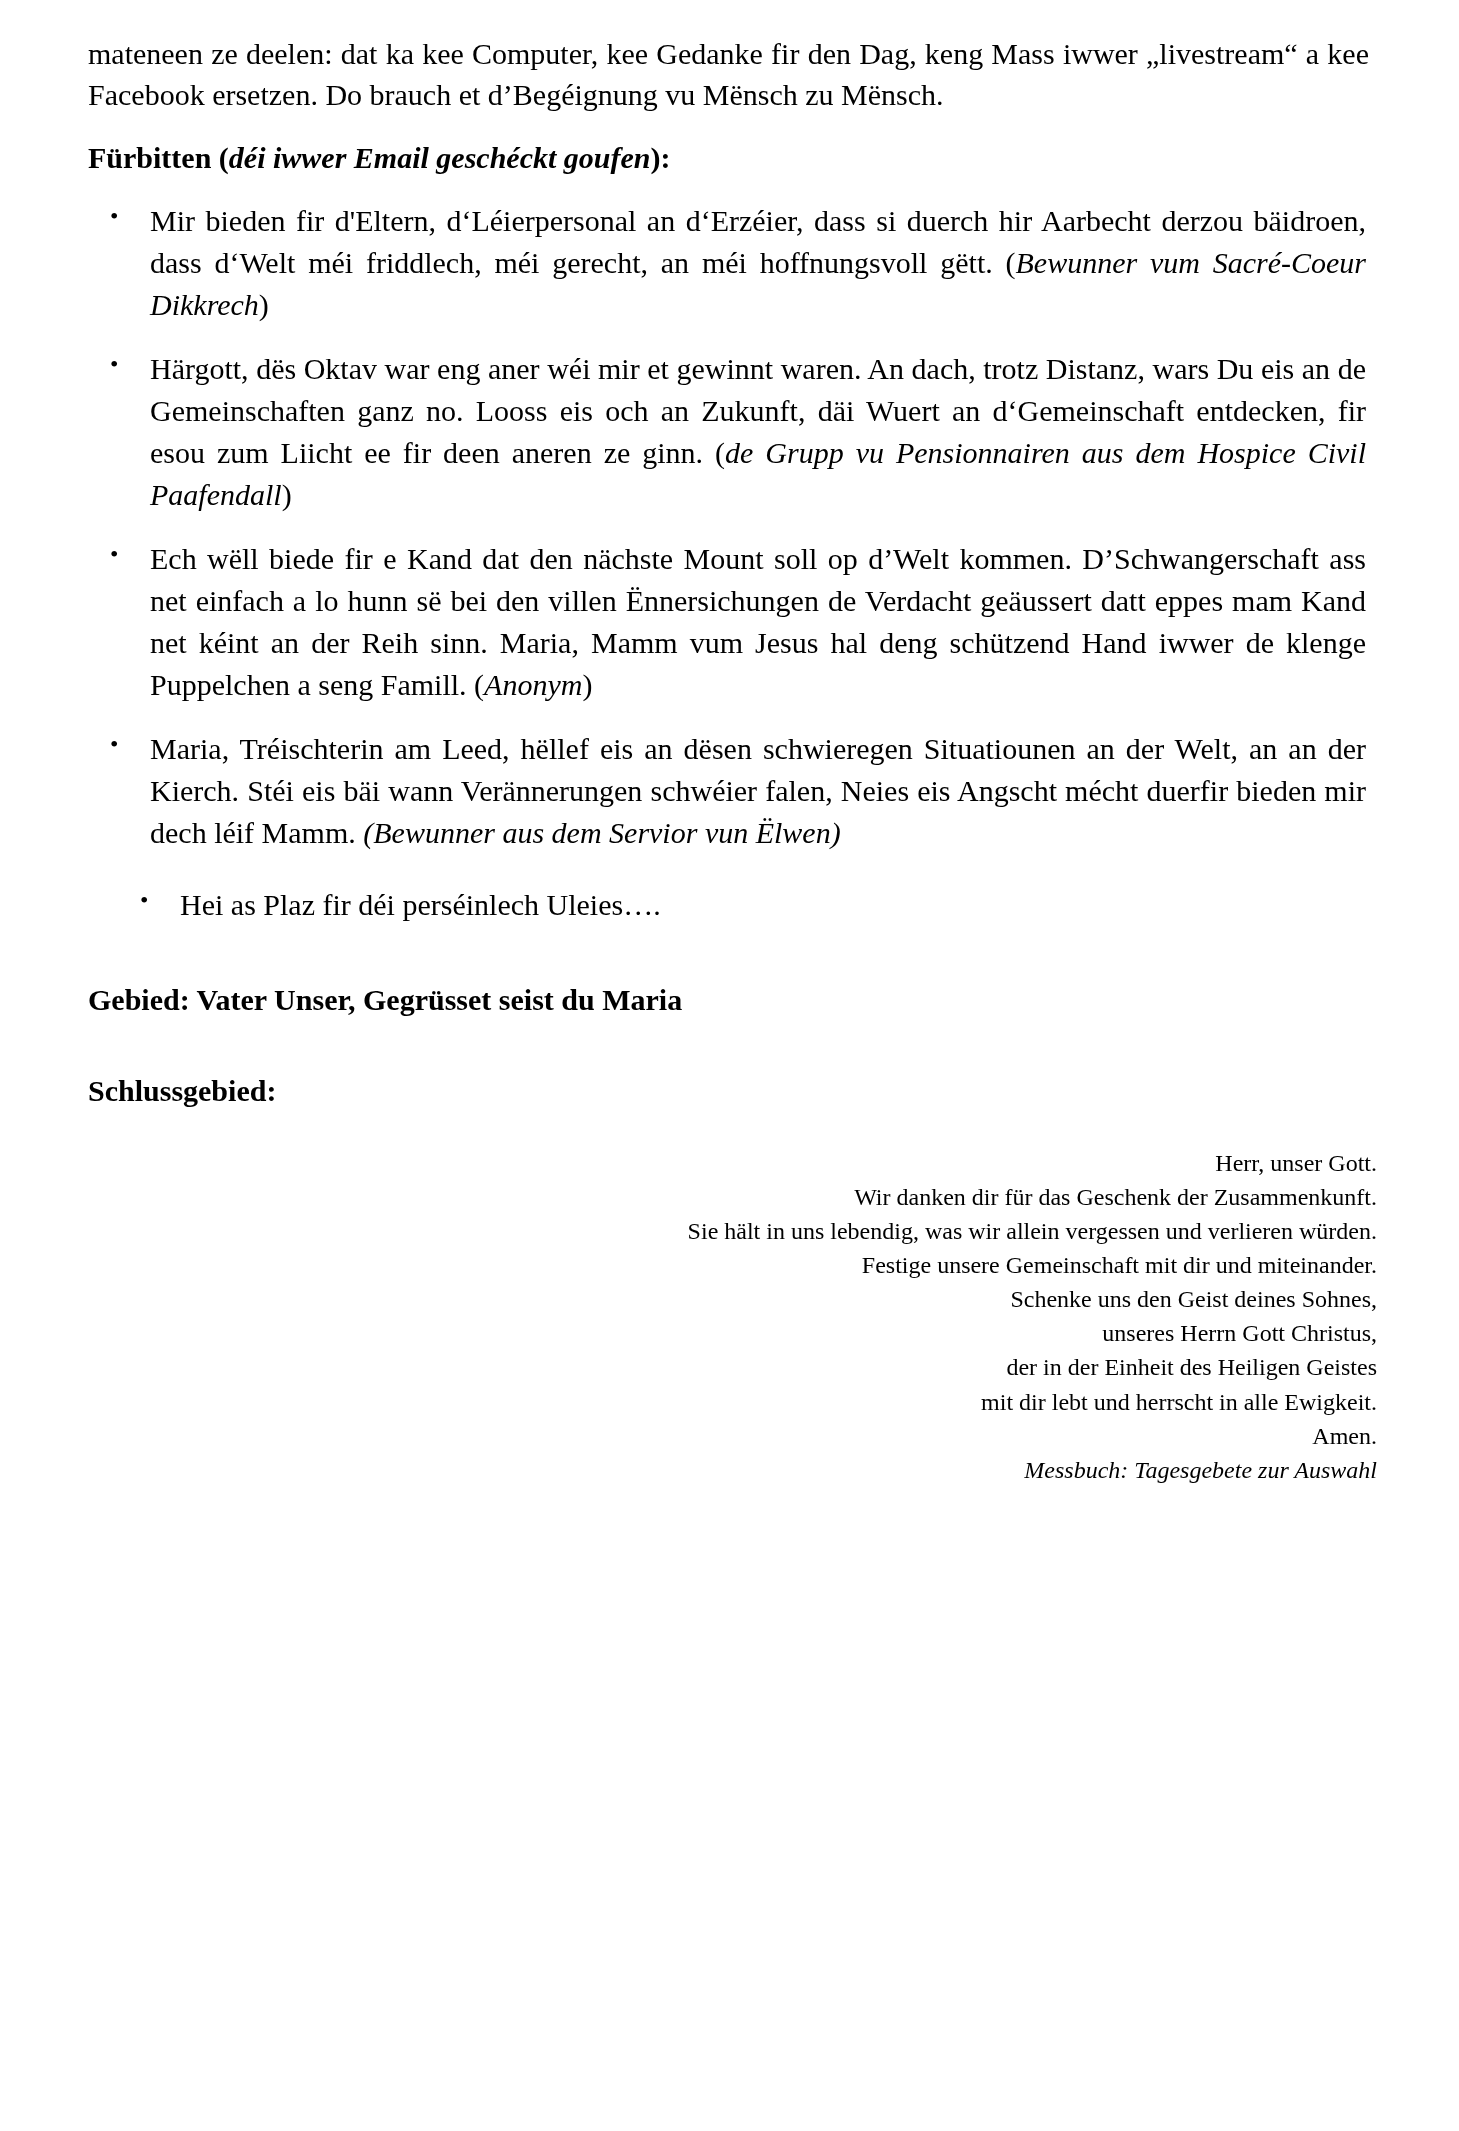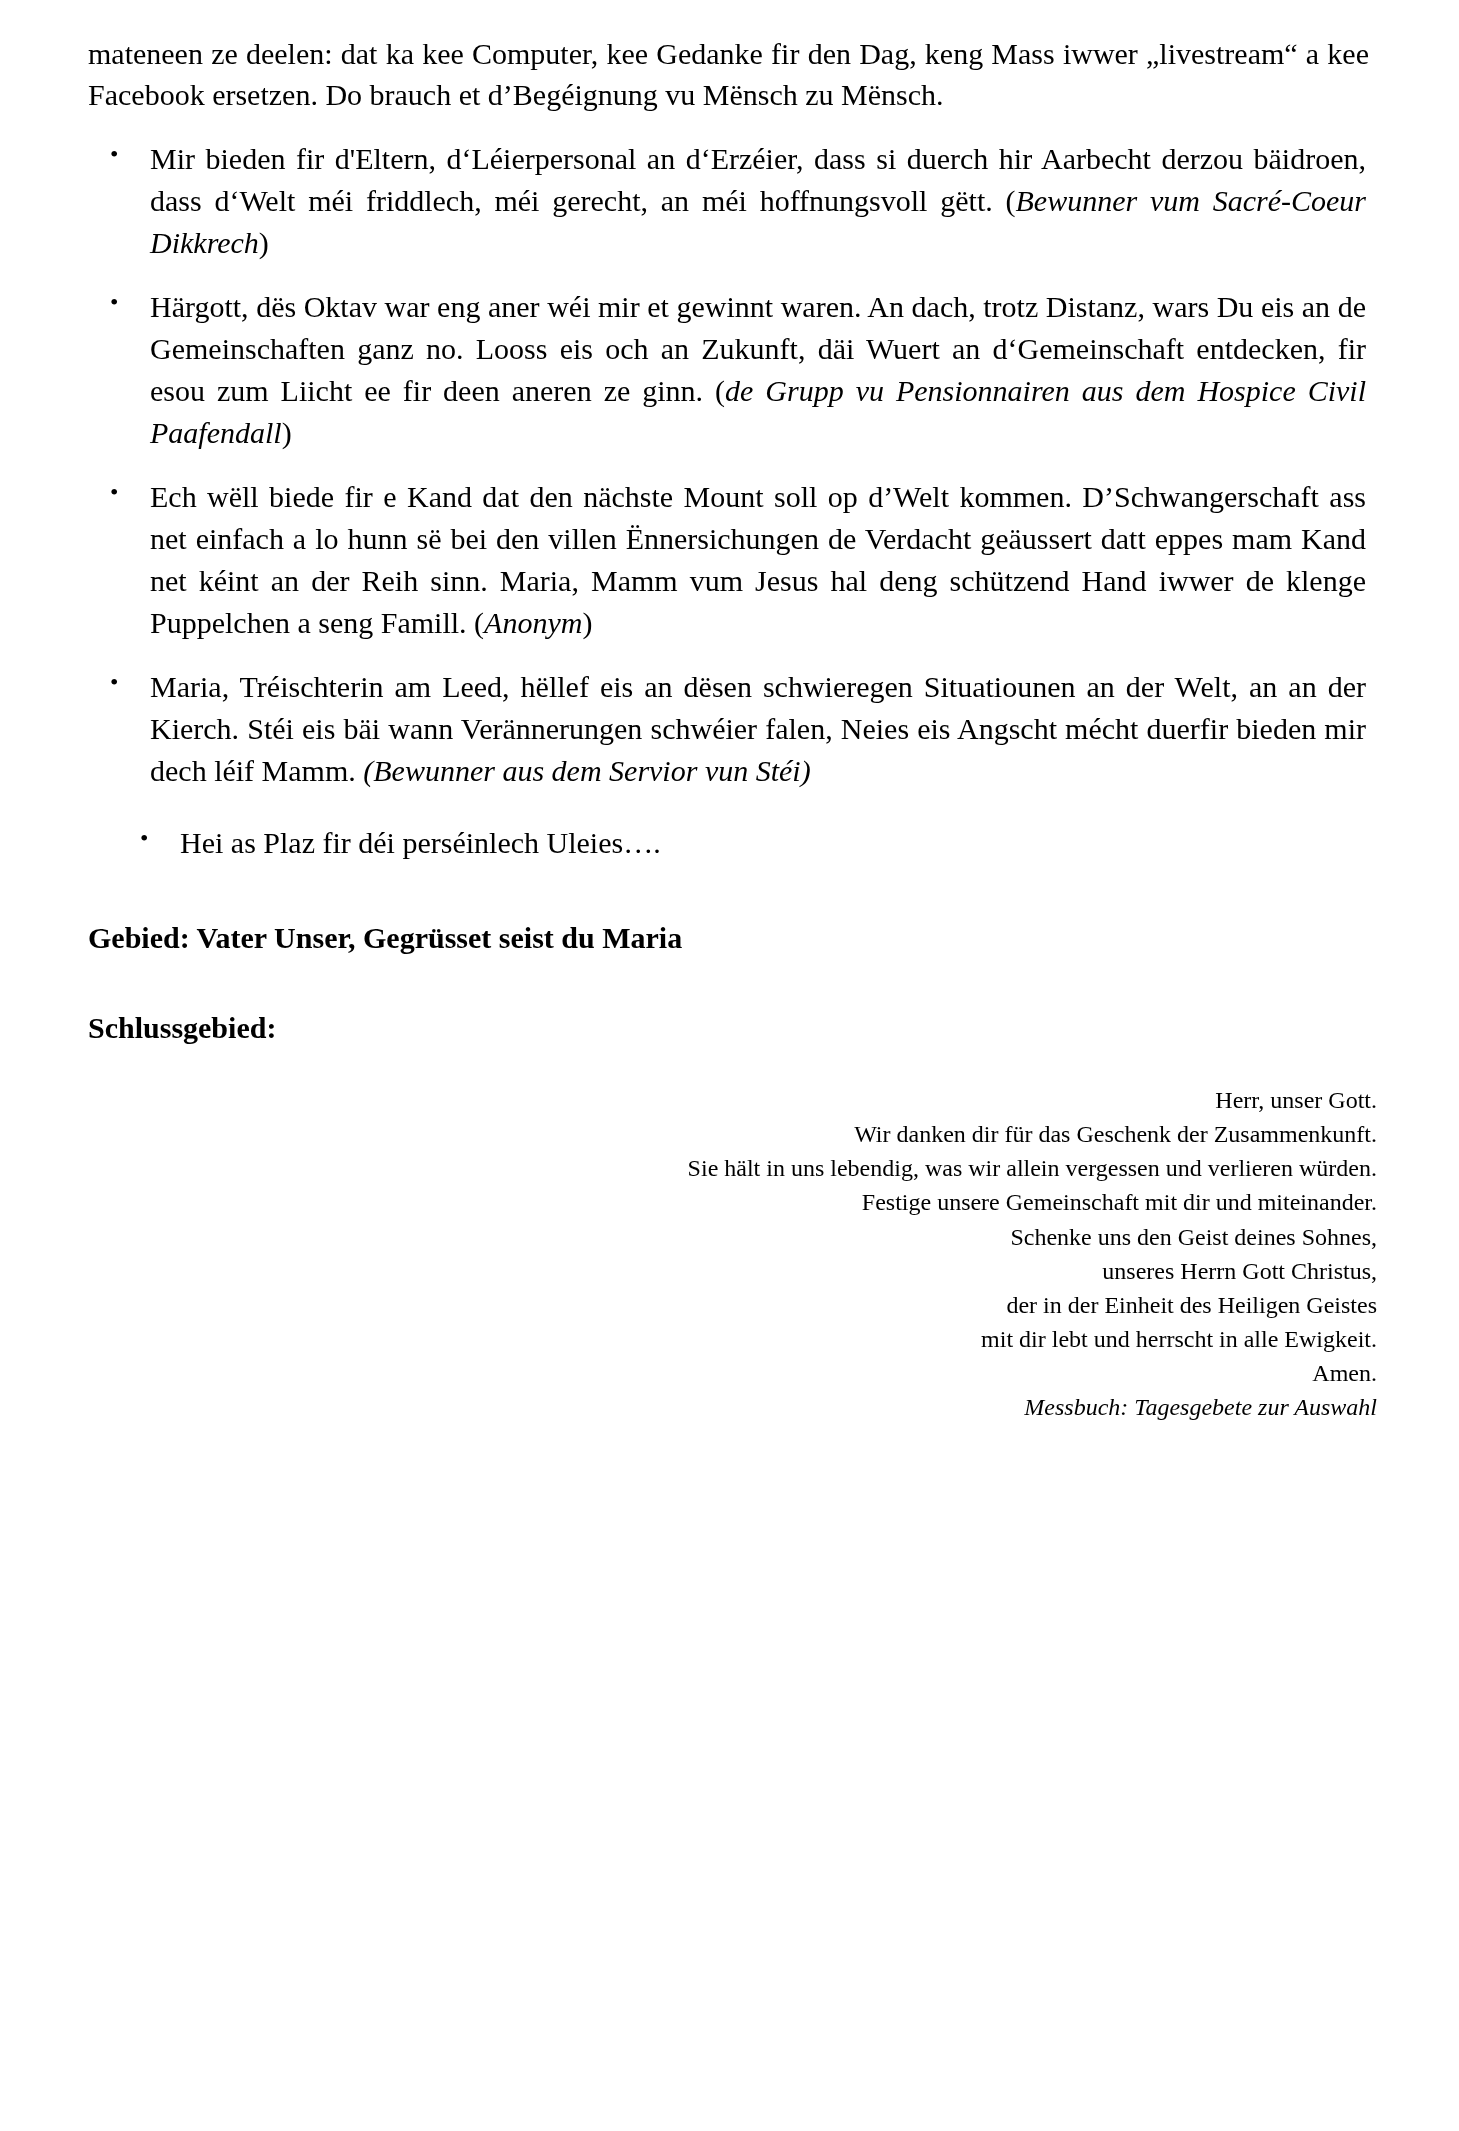--- a/index.html
+++ b/index.html
@@ -93,30 +93,31 @@
     font-style: italic;
   }
 </style>
 </head>
 <body>
 
 <div class="page">
 
   <p class="intro">mateneen ze deelen: dat ka kee Computer, kee Gedanke fir den Dag, keng Mass iwwer „livestream“ a kee Facebook ersetzen. Do brauch et d’Begéignung vu Mënsch zu Mënsch.</p>
 
+  <div class="heading"><span>Fürbitten (</span><span class="it">déi iwwer Email geschéckt goufen</span><span>):</span></div>
 
   <ul class="petitions">
 
     <li><span>Mir bieden fir d'Eltern, d‘Léierpersonal an d‘Erzéier, dass si duerch hir Aarbecht derzou bäidroen, dass d‘Welt méi friddlech, méi gerecht, an méi hoffnungsvoll gëtt. (</span><span class="it">Bewunner vum Sacré-Coeur Dikkrech</span><span>)</span></li>
 
     <li><span>Härgott, dës Oktav war eng aner wéi mir et gewinnt waren. An dach, trotz Distanz, wars Du eis an de Gemeinschaften ganz no. Looss eis och an Zukunft, däi Wuert an d‘Gemeinschaft entdecken, fir esou zum Liicht ee fir deen aneren ze ginn. (</span><span class="it">de Grupp vu Pensionnairen aus dem Hospice Civil Paafendall</span><span>)</span></li>
 
     <li><span>Ech wëll biede fir e Kand dat den nächste Mount soll op d’Welt kommen. D’Schwangerschaft ass net einfach a lo hunn së bei den villen Ënnersichungen de Verdacht geäussert datt eppes mam Kand net kéint an der Reih sinn. Maria, Mamm vum Jesus hal deng schützend Hand iwwer de klenge Puppelchen a seng Famill. (</span><span class="it">Anonym</span><span>)</span></li>
 
-    <li><span>Maria, Tréischterin am Leed, hëllef eis an dësen schwieregen Situatiounen an der Welt, an an der Kierch. Stéi eis bäi wann Verännerungen schwéier falen, Neies eis Angscht mécht duerfir bieden mir dech léif Mamm. </span><span class="it">(Bewunner aus dem Servior vun Stéi)</span><span></span></li>
+    <li><span>Maria, Tréischterin am Leed, hëllef eis an dësen schwieregen Situatiounen an der Welt, an an der Kierch. Stéi eis bäi wann Verännerungen schwéier falen, Neies eis Angscht mécht duerfir bieden mir dech léif Mamm. </span><span class="it">(Bewunner aus dem Servior vun Ëlwen)</span><span></span></li>
 
     <li class="sub"><span>Hei as Plaz fir déi perséinlech Uleies….</span></li>
   </ul>
 
   <div class="section-head">Gebied: Vater Unser, Gegrüsset seist du Maria</div>
 
   <div class="section-head second">Schlussgebied:</div>
 
   <div class="prayer">
     <span class="line">Herr, unser Gott.</span>

